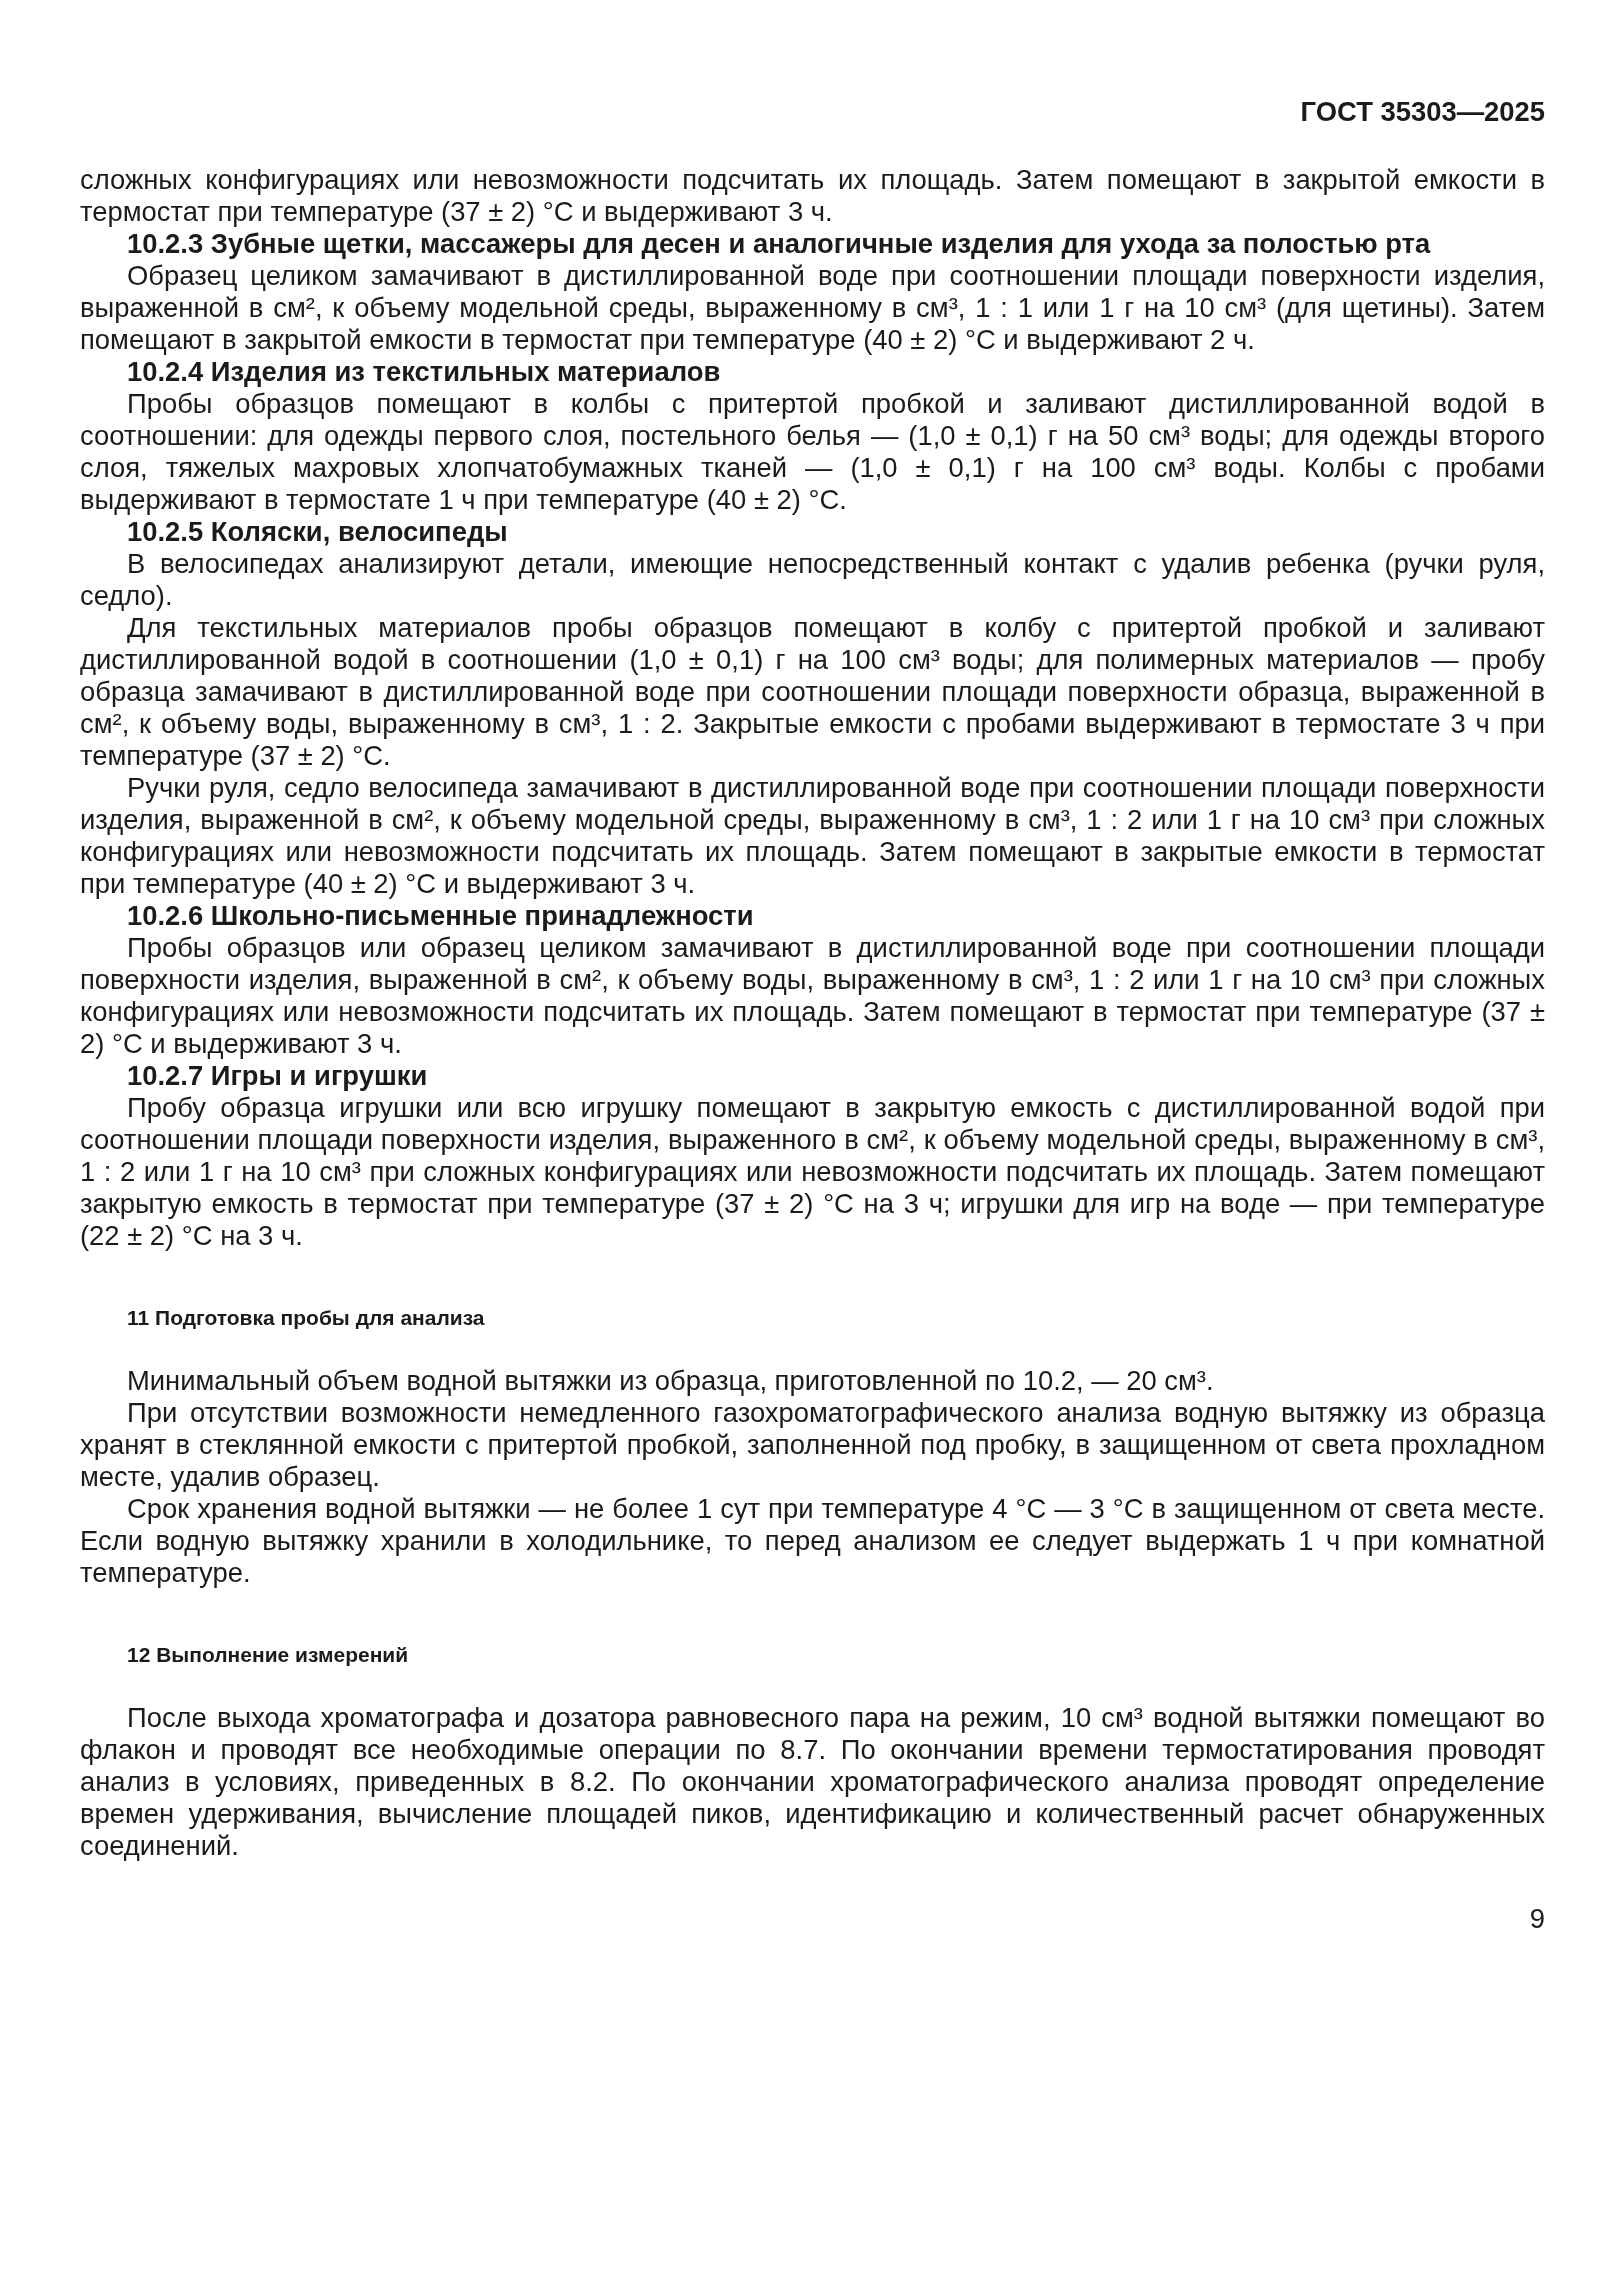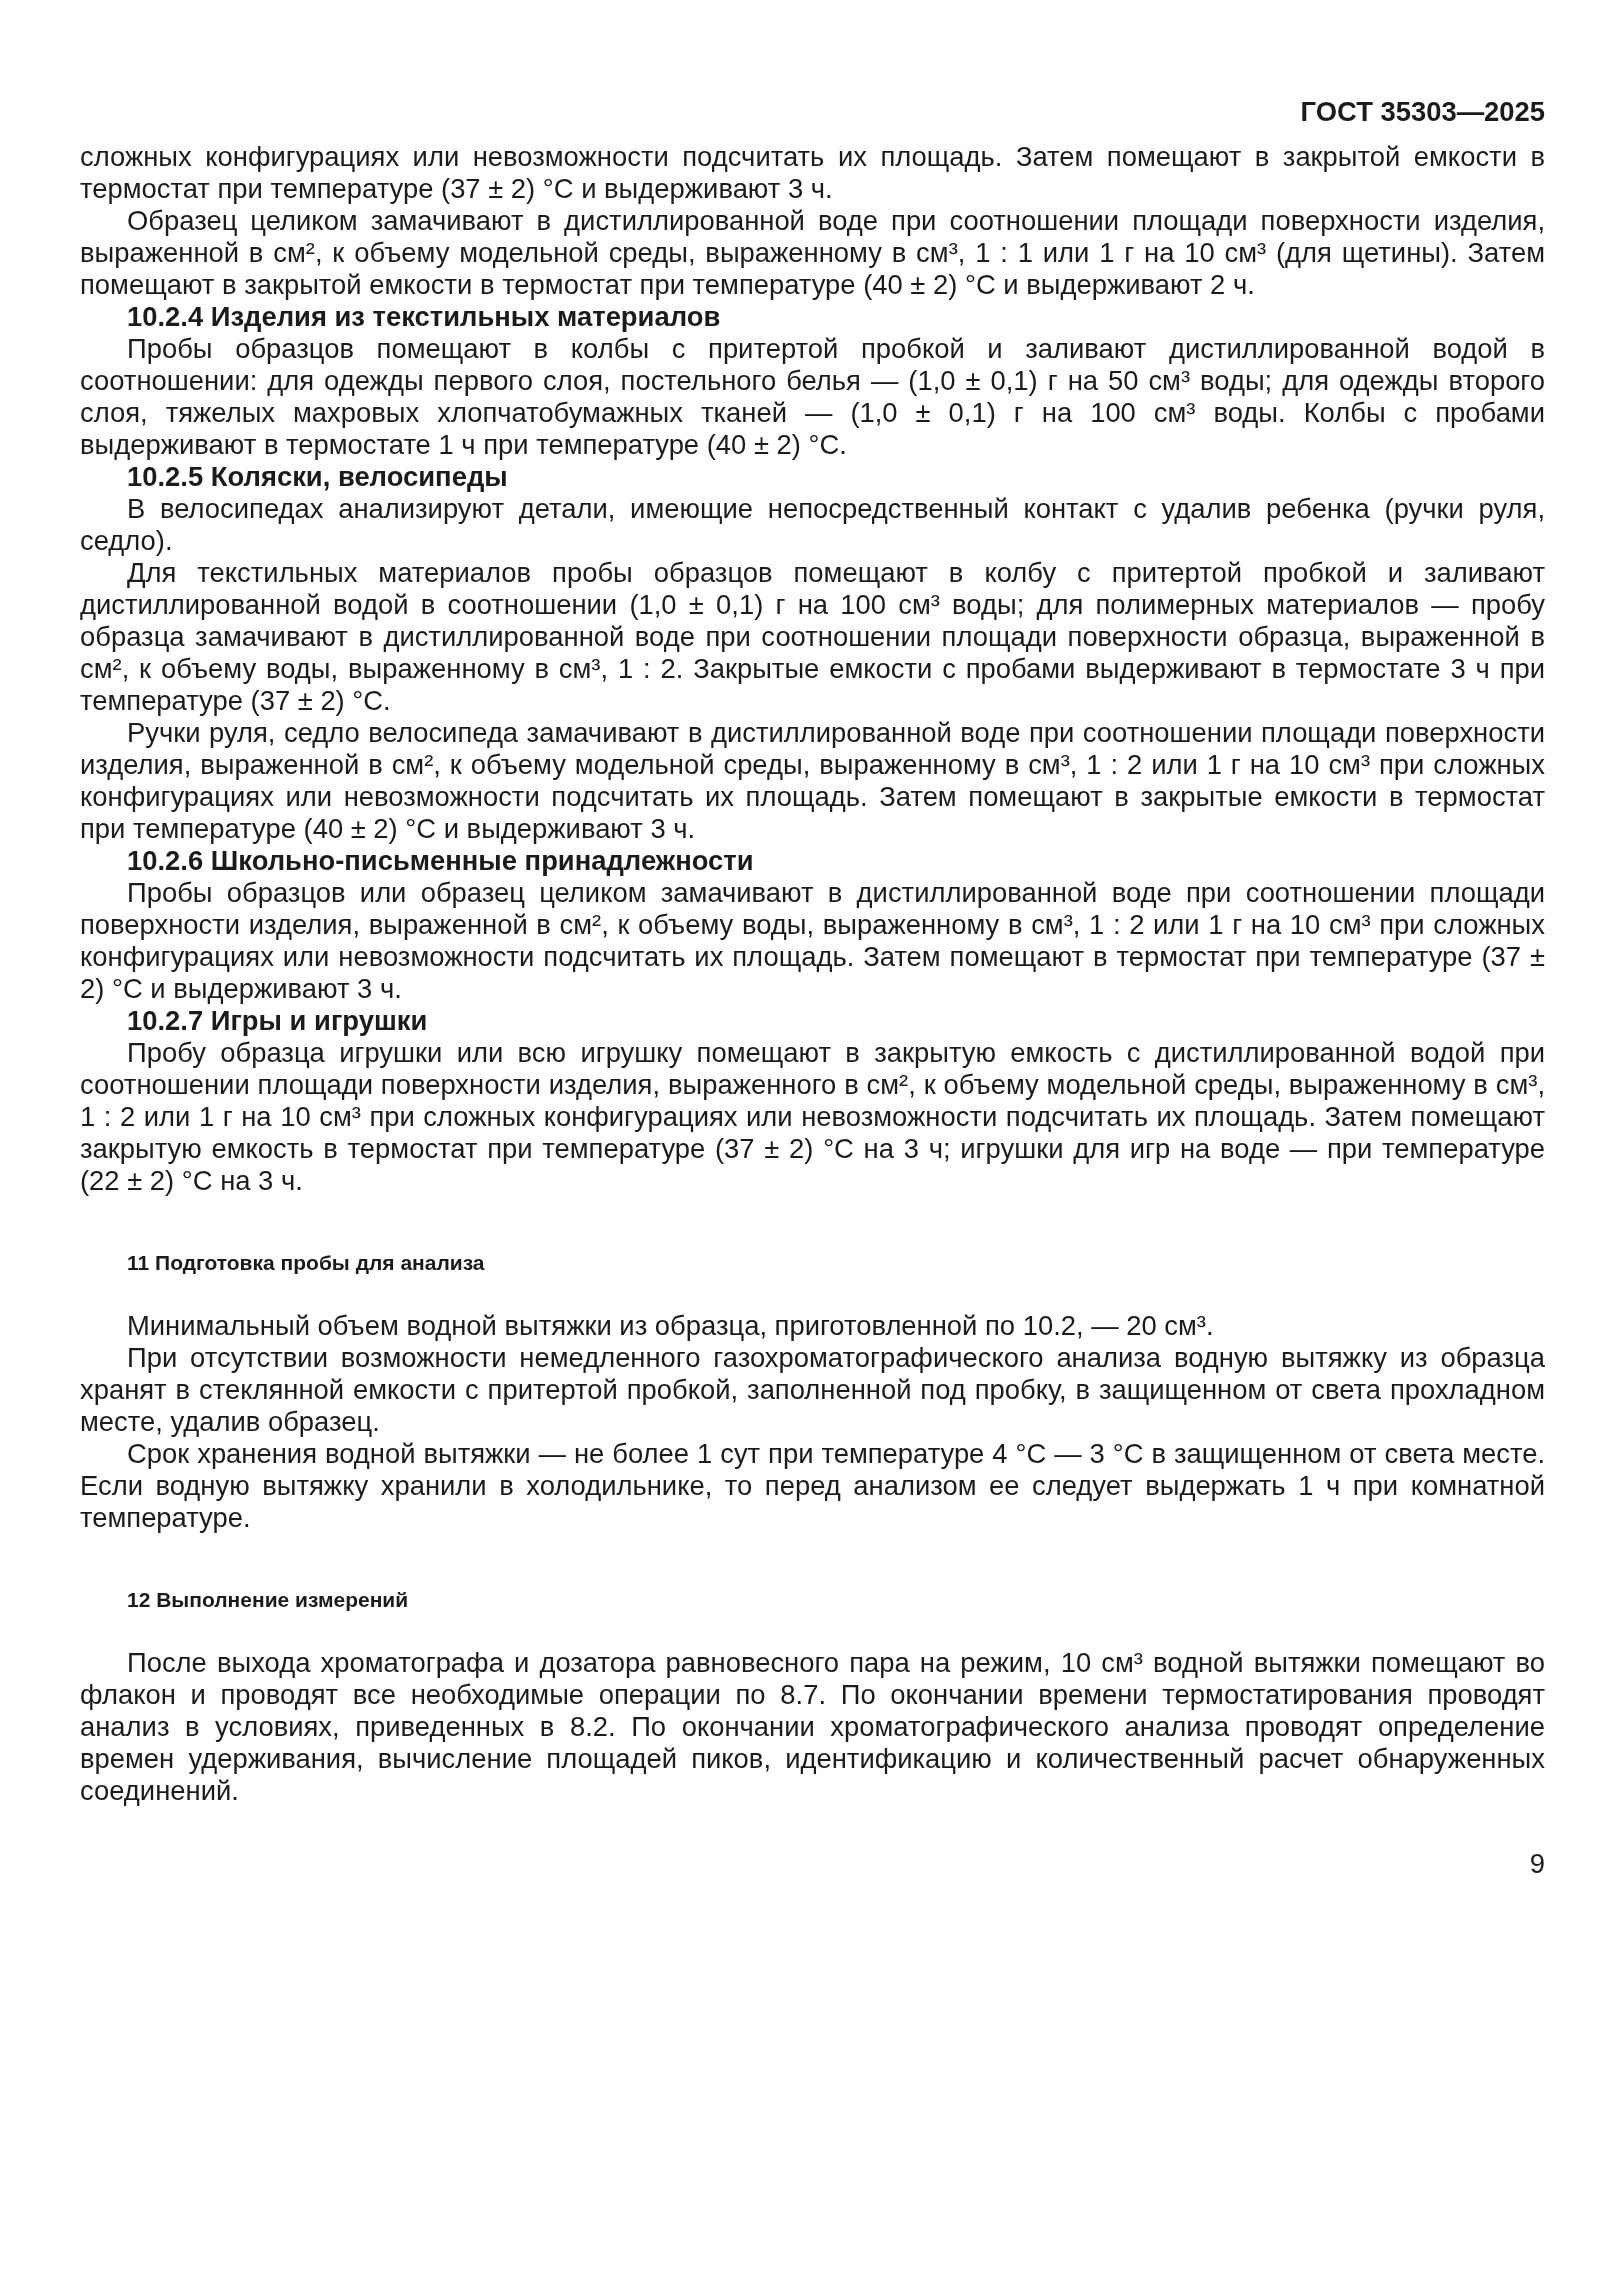--- a/index.html
+++ b/index.html
@@ -21,21 +21,21 @@
     overflow: hidden;
   }
   .doc-header {
     text-align: right;
     font-weight: 700;
     font-size: 27.4px;
     line-height: 1.2;
     color: #1b1b1b;
   }
   .doc-body {
-    margin-top: 12px;
+    margin-top: 35px;
     font-size: 27.4px;
     line-height: 32px;
     text-align: justify;
   }
   .para {
     margin: 0;
     text-indent: 47px;
   }
   .para.no-indent { text-indent: 0; }
   .para.bold { font-weight: 700; }
@@ -58,20 +58,21 @@
 <body>
 
 <article class="page">
 
   <header class="doc-header">
     <span>ГОСТ 35303—2025</span>
   </header>
 
   <main class="doc-body">
     <p class="para no-indent">сложных конфигурациях или невозможности подсчитать их площадь. Затем помещают в закрытой емкости в термостат при температуре (37 ± 2) °С и выдерживают 3 ч.</p>
+    <p class="para bold">10.2.3 Зубные щетки, массажеры для десен и аналогичные изделия для ухода за полостью рта</p>
     <p class="para">Образец целиком замачивают в дистиллированной воде при соотношении площади поверхности изделия, выраженной в см², к объему модельной среды, выраженному в см³, 1 : 1 или 1 г на 10 см³ (для щетины). Затем помещают в закрытой емкости в термостат при температуре (40 ± 2) °С и выдерживают 2 ч.</p>
     <p class="para bold">10.2.4 Изделия из текстильных материалов</p>
     <p class="para">Пробы образцов помещают в колбы с притертой пробкой и заливают дистиллированной водой в соотношении: для одежды первого слоя, постельного белья — (1,0 ± 0,1) г на 50 см³ воды; для одежды второго слоя, тяжелых махровых хлопчатобумажных тканей — (1,0 ± 0,1) г на 100 см³ воды. Колбы с пробами выдерживают в термостате 1 ч при температуре (40 ± 2) °С.</p>
     <p class="para bold">10.2.5 Коляски, велосипеды</p>
     <p class="para">В велосипедах анализируют детали, имеющие непосредственный контакт с удалив ребенка (ручки руля, седло).</p>
     <p class="para">Для текстильных материалов пробы образцов помещают в колбу с притертой пробкой и заливают дистиллированной водой в соотношении (1,0 ± 0,1) г на 100 см³ воды; для полимерных материалов — пробу образца замачивают в дистиллированной воде при соотношении площади поверхности образца, выраженной в см², к объему воды, выраженному в см³, 1 : 2. Закрытые емкости с пробами выдерживают в термостате 3 ч при температуре (37 ± 2) °С.</p>
     <p class="para">Ручки руля, седло велосипеда замачивают в дистиллированной воде при соотношении площади поверхности изделия, выраженной в см², к объему модельной среды, выраженному в см³, 1 : 2 или 1 г на 10 см³ при сложных конфигурациях или невозможности подсчитать их площадь. Затем помещают в закрытые емкости в термостат при температуре (40 ± 2) °С и выдерживают 3 ч.</p>
     <p class="para bold">10.2.6 Школьно-письменные принадлежности</p>
     <p class="para">Пробы образцов или образец целиком замачивают в дистиллированной воде при соотношении площади поверхности изделия, выраженной в см², к объему воды, выраженному в см³, 1 : 2 или 1 г на 10 см³ при сложных конфигурациях или невозможности подсчитать их площадь. Затем помещают в термостат при температуре (37 ± 2) °С и выдерживают 3 ч.</p>
     <p class="para bold">10.2.7 Игры и игрушки</p>

